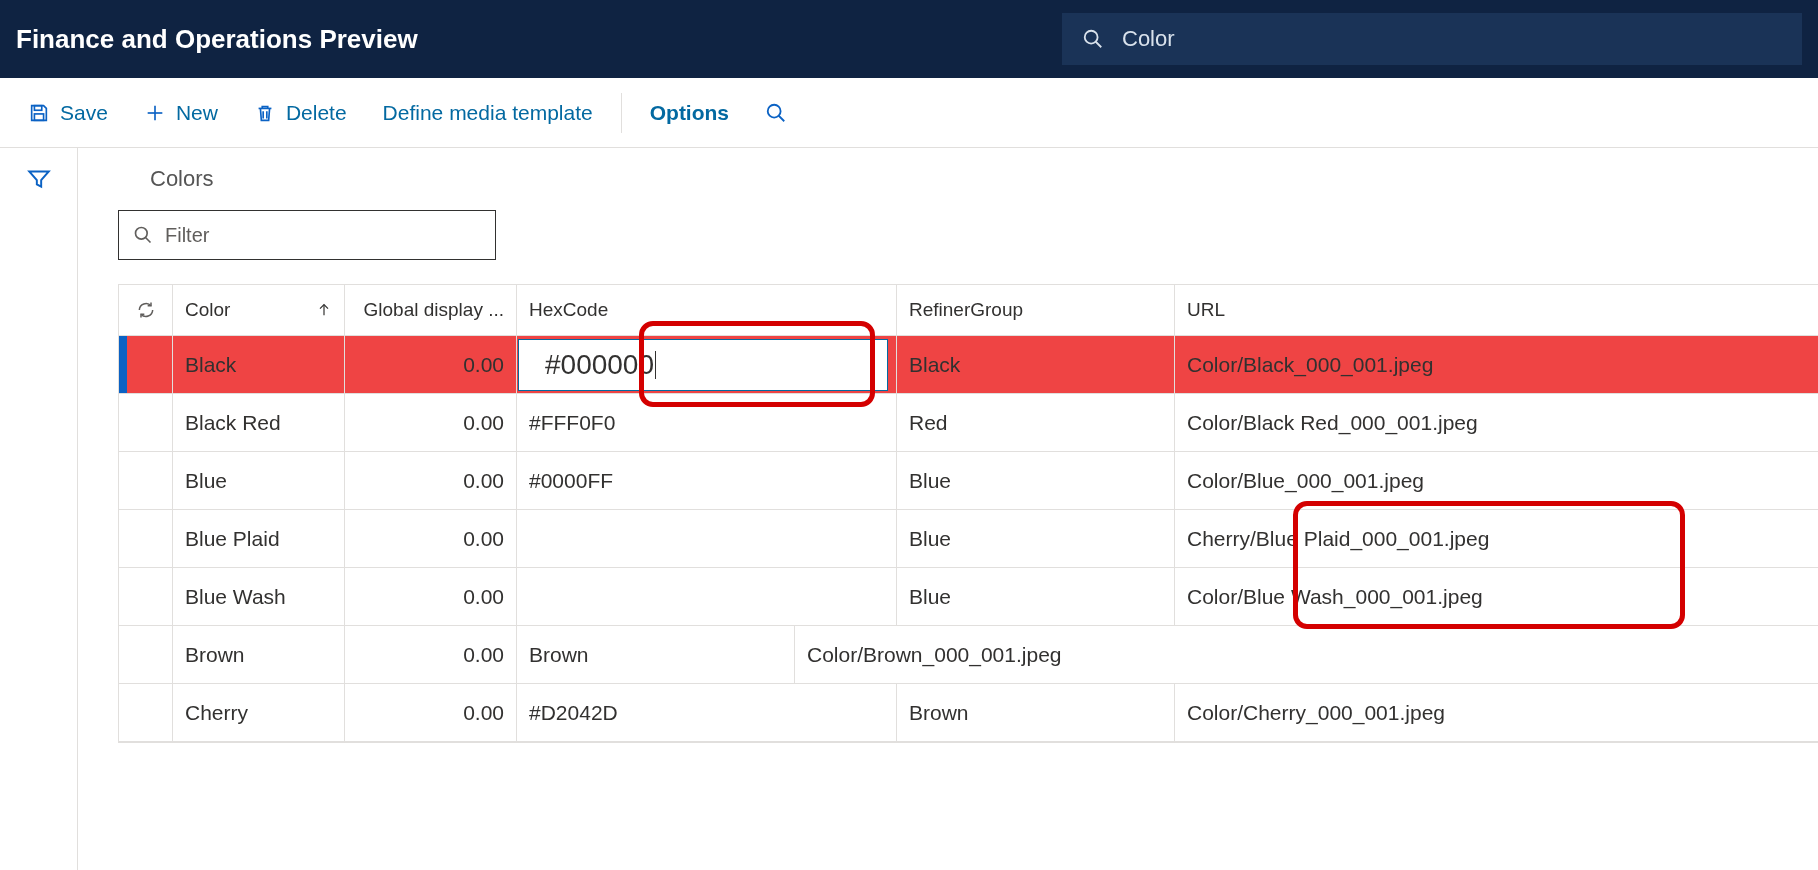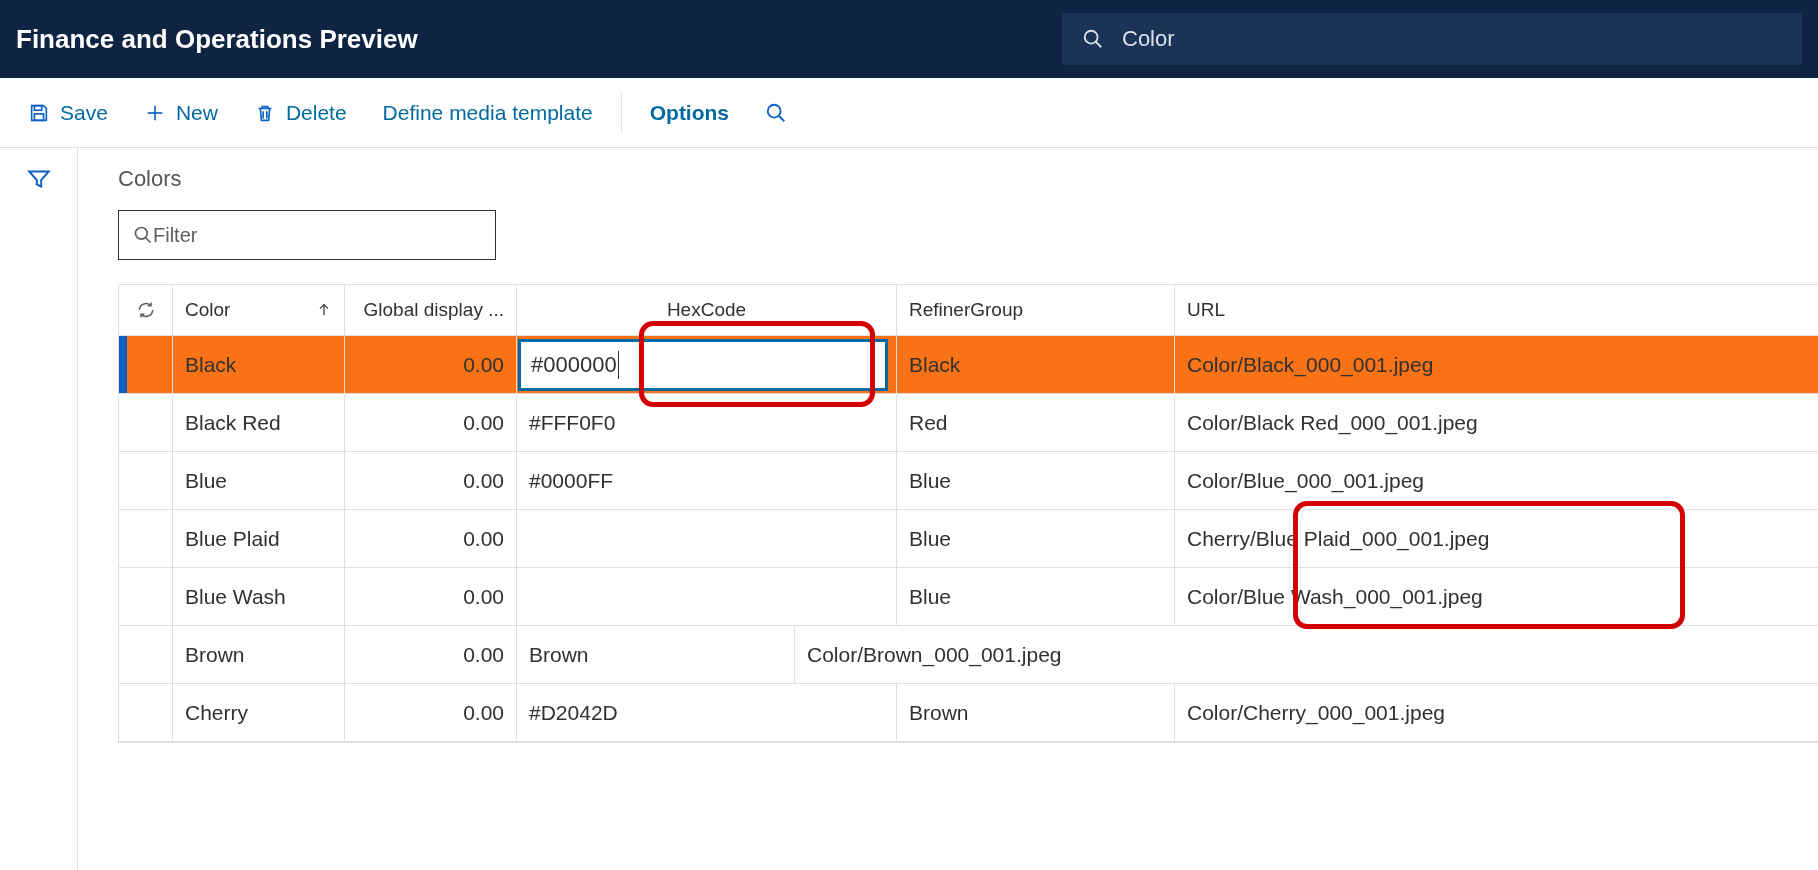--- a/index.html
+++ b/index.html
@@ -91,28 +91,30 @@
 
   .main {
     flex: 1;
     padding: 18px 0 0 40px;
     position: relative;
   }
   .section-title {
     font-size: 22px;
     color: #555;
     margin-bottom: 18px;
+    margin-left: 32px;
   }
   .filter-input {
     width: 378px;
     height: 50px;
     border: 1px solid #323130;
     display: flex;
     align-items: center;
     padding: 0 14px;
+    gap: 12px;
     font-size: 20px;
   }
   .filter-input .ficon { color: #605e5c; display:flex; align-items:center; }
   .filter-input .ftext { color: #605e5c; }
 
   
   .grid {
     margin-top: 24px;
     border: 1px solid #e1dfdd;
     border-right: none;
@@ -127,56 +129,56 @@
     padding: 14px 12px;
     font-size: 19px;
     color: #323130;
     border-right: 1px solid #e1dfdd;
     display: flex;
     align-items: center;
   }
   .col-refresh { width: 54px; justify-content:center; }
   .col-color { width: 172px; display:flex; justify-content:space-between; }
   .col-global { width: 172px; justify-content:flex-end; white-space:nowrap; overflow:hidden; text-overflow:ellipsis; }
-  .col-hex { width: 380px; justify-content: center; }
+  .col-hex { width: 380px; }
   .col-refiner { width: 278px; }
   .col-url { flex:1; border-right:none; }
 
   .grid-row {
     display: flex;
     border-bottom: 1px solid #e1dfdd;
     height: 58px;
   }
-  .grid-row.selected { background: #f97316; justify-content: flex-end; }
+  .grid-row.selected { background: #ef4444; justify-content: flex-end; }
   .gr-cell {
     border-right: 1px solid #e1dfdd;
     padding: 0 12px;
     font-size: 21px;
     display: flex;
     align-items: center;
   }
   .col-marker { width: 54px; padding:0; position:relative; }
   .row-marker-bar {
     position:absolute; left:0; top:0; bottom:0; width:8px; background:#0b62c4;
   }
   .gr-color { width: 172px; }
   .gr-global { width: 172px; justify-content:flex-end; }
   .gr-hex { width: 380px; }
   .gr-refiner { width: 278px; }
   .gr-url { flex:1; border-right:none; }
 
   .active-cell-input {
     width: 370px;
     height: 52px;
-    border: 3px solid #0369a1;
+    border: 1px solid #0369a1;
     background: #fff;
     display: flex;
     align-items: center;
-    padding: 0 10px;
-    font-size: 22px;
+    padding: 0 26px;
+    font-size: 28px;
     position: relative;
     margin-left: -5px;
   }
   .cursor {
     width: 1px; height: 28px; background: #323130; margin-left: 1px;
   }
 
   
   .annot {
     position: absolute;

